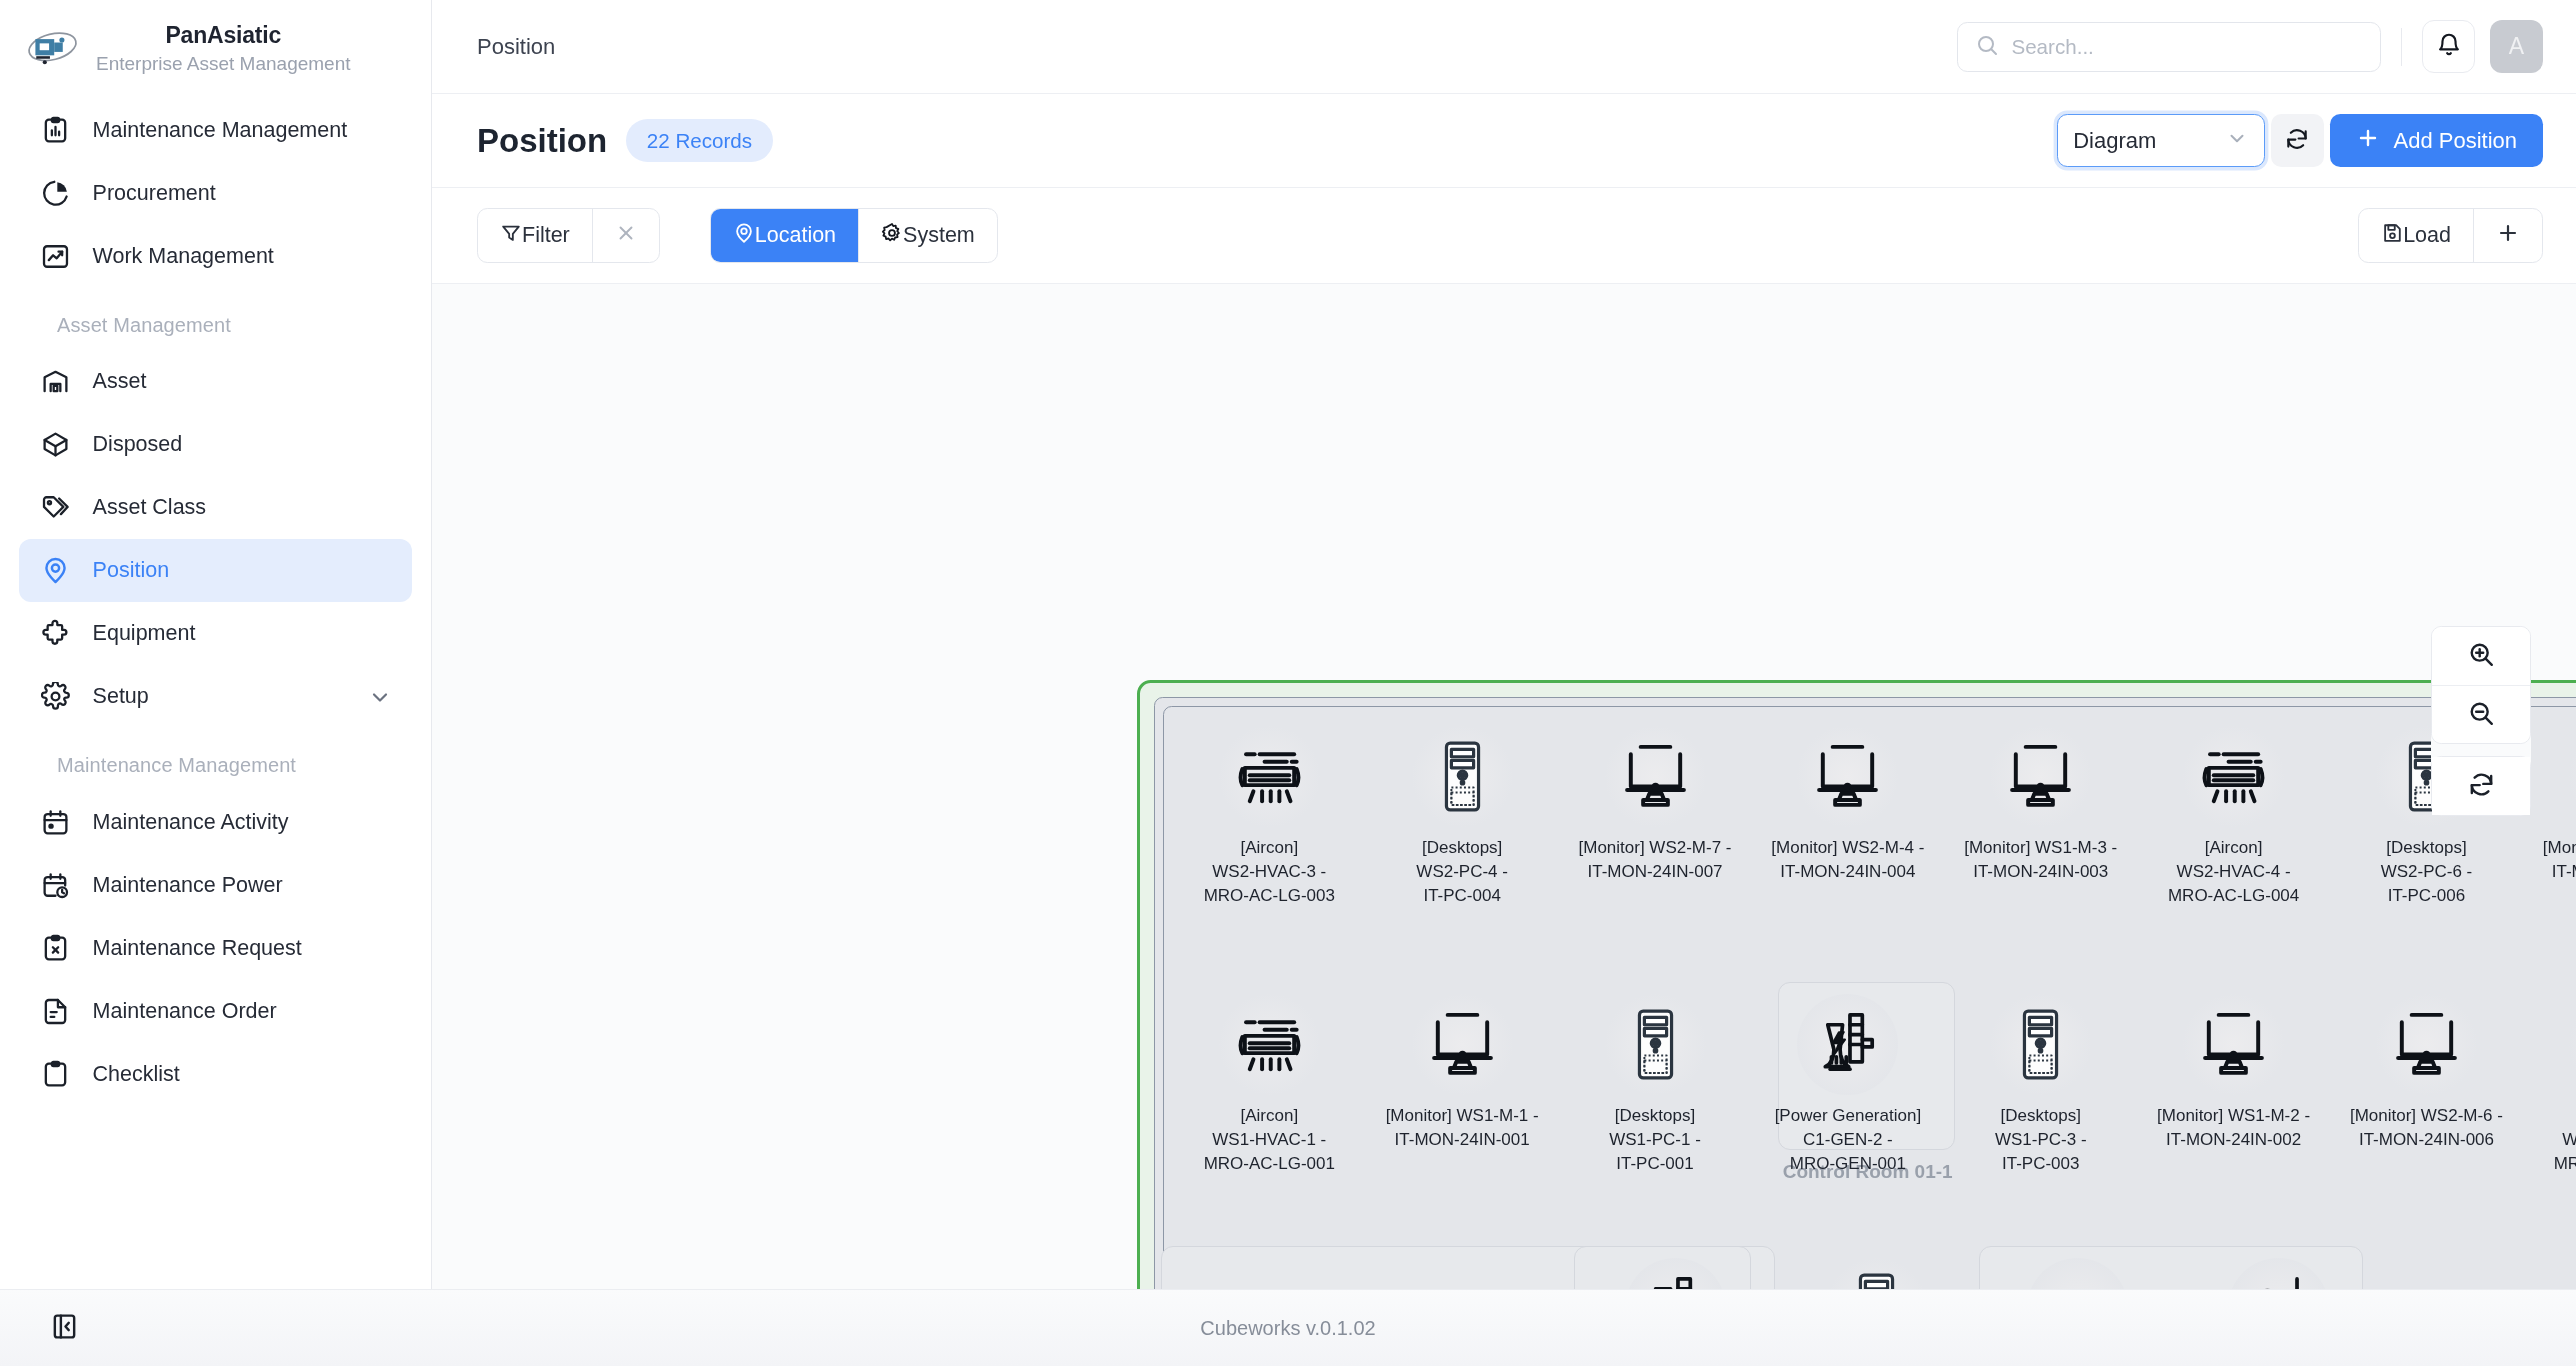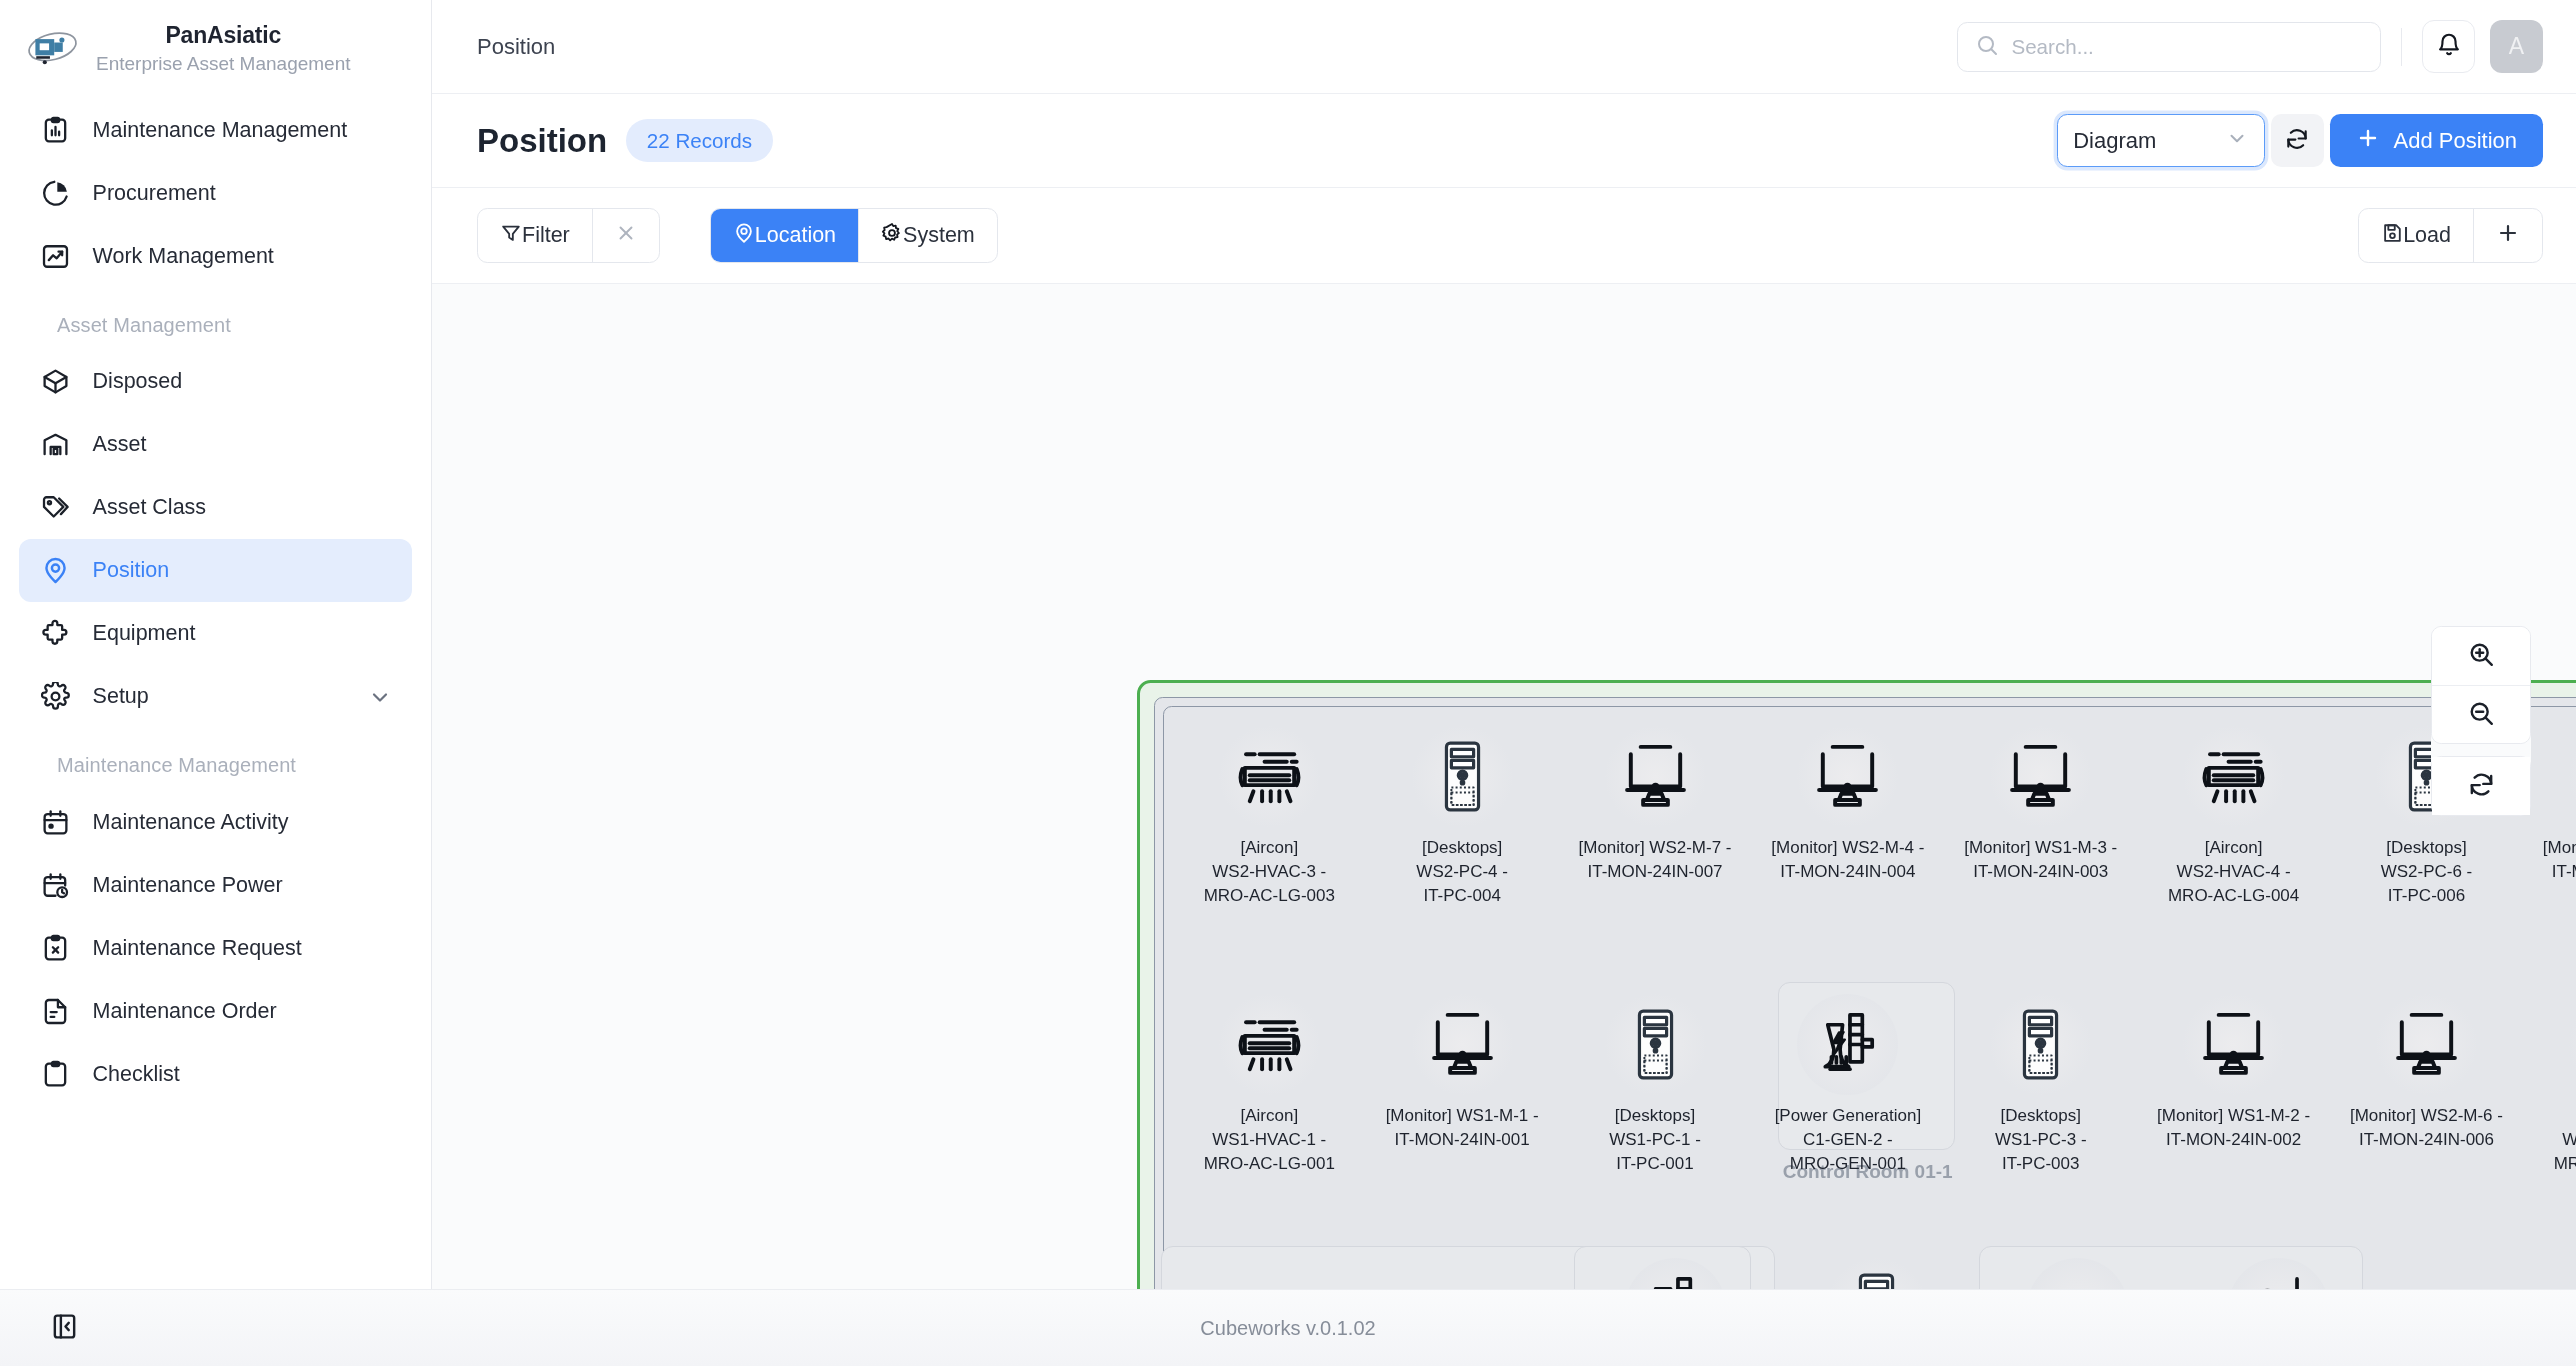--- a/index.html
+++ b/index.html
@@ -242,37 +242,37 @@
           </svg>
         </span>
         <span>Work Management</span>
       </div>
 
       <div class="nav-group">Asset Management</div>
 
       <div class="nav-item">
         <span class="ico">
           <svg viewBox="0 0 24 24" width="29" height="29" fill="none" stroke="#1b2029" stroke-width="1.9" stroke-linecap="round" stroke-linejoin="round">
+            <path d="M3 20V8.5L12 4l9 4.5V20"></path>
+              <path d="M8 20v-6h8v6"></path>
+              <rect x="10.5" y="15.5" width="3" height="4.5"></rect>
+          </svg>
+        </span>
+        <span>Asset</span>
+      </div>
+
+      <div class="nav-item">
+        <span class="ico">
+          <svg viewBox="0 0 24 24" width="29" height="29" fill="none" stroke="#1b2029" stroke-width="1.9" stroke-linecap="round" stroke-linejoin="round">
             <path d="M21 8.2v7.6L12 21l-9-5.2V8.2L12 3z"></path>
               <path d="M3 8.2l9 5.2 9-5.2"></path>
               <path d="M12 13.4V21"></path>
           </svg>
         </span>
         <span>Disposed</span>
-      </div>
-
-      <div class="nav-item">
-        <span class="ico">
-          <svg viewBox="0 0 24 24" width="29" height="29" fill="none" stroke="#1b2029" stroke-width="1.9" stroke-linecap="round" stroke-linejoin="round">
-            <path d="M3 20V8.5L12 4l9 4.5V20"></path>
-              <path d="M8 20v-6h8v6"></path>
-              <rect x="10.5" y="15.5" width="3" height="4.5"></rect>
-          </svg>
-        </span>
-        <span>Asset</span>
       </div>
 
       <div class="nav-item">
         <span class="ico">
           <svg viewBox="0 0 24 24" width="29" height="29" fill="none" stroke="#1b2029" stroke-width="1.9" stroke-linecap="round" stroke-linejoin="round">
             <path d="M2.5 11.5V5.5a2 2 0 0 1 2-2h6l8 8-8 8z"></path>
               <circle cx="7" cy="8" r="1.3"></circle>
               <path d="M15 4.5l7 7-5.5 6"></path>
           </svg>
         </span>

